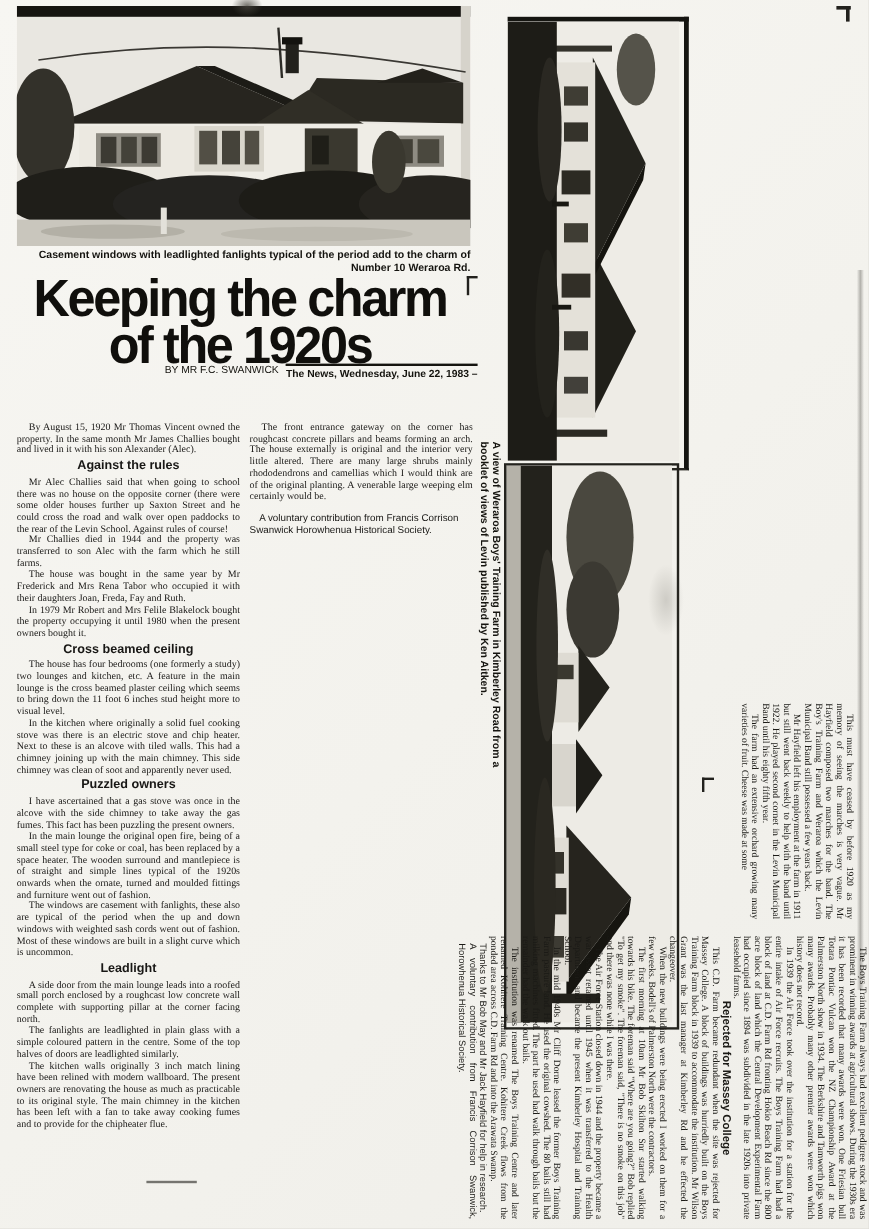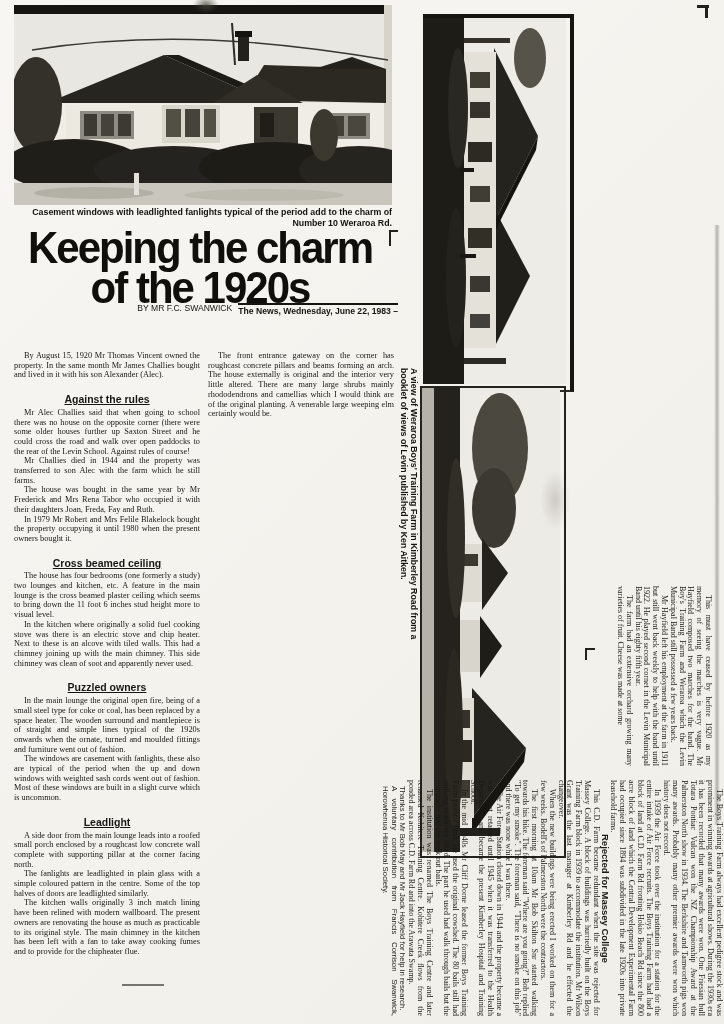--- a/index.html
+++ b/index.html
@@ -15,22 +15,22 @@
   .headline{font-family:"Liberation Sans",sans-serif;font-weight:bold;
      font-size:42px;line-height:38px;letter-spacing:-2px;text-align:center;
      color:#100f0c;transform:scaleY(1.04);transform-origin:top;}
   .byline-row{display:flex;justify-content:flex-end;align-items:flex-start;gap:6px;
      font-family:"Liberation Sans",sans-serif;font-size:8.6px;color:#15140f;}
   .dateline{font-weight:bold;border-top:2px solid #15140f;padding-top:1px;}
   .lede{font-size:13.6px;line-height:15.5px;font-weight:bold;text-align:justify;
      color:#100f0c;}
   .col{font-size:8.3px;line-height:9.7px;text-align:justify;overflow:hidden;}
   .col p.para{margin:0;text-indent:10px;}
-  .col p.shead{margin:15px 0 3px 0;text-align:center;font-family:"Liberation Sans",sans-serif;
-     font-weight:bold;font-size:10.5px;text-decoration:underline;}
+  .col p.shead{margin:4px 0 3px 0;text-align:center;font-family:"Liberation Sans",sans-serif;
+     font-weight:bold;font-size:10.5px;}
   .col p.credit{margin:8px 0 0 0;font-family:"Liberation Sans",sans-serif;
      font-size:8.2px;line-height:10px;text-indent:8px;text-align:left;}
   
   .rot{writing-mode:vertical-rl;overflow:hidden;text-align:justify;
        font-size:8px;line-height:8.8px;color:#1b1a16;}
   .rot p.para{margin:0;text-indent:9px;}
   .rot p.shead{margin:4px 0;text-align:center;font-family:"Liberation Sans",sans-serif;
        font-weight:bold;font-size:9.5px;}
   .rot p.credit{margin:6px 0 0 0;font-family:"Liberation Sans",sans-serif;font-size:7.8px;}
   .rot-caption{writing-mode:vertical-rl;overflow:hidden;
@@ -113,29 +113,31 @@
       <p class="para">By August 15, 1920 Mr Thomas Vincent owned the property. In the same month Mr James Challies bought and lived in it with his son Alexander (Alec).</p>
       <p class="shead">Against the rules</p>
       <p class="para">Mr Alec Challies said that when going to school there was no house on the opposite corner (there were some older houses further up Saxton Street and he could cross the road and walk over open paddocks to the rear of the Levin School. Against rules of course!</p>
       <p class="para">Mr Challies died in 1944 and the property was transferred to son Alec with the farm which he still farms.</p>
       <p class="para">The house was bought in the same year by Mr Frederick and Mrs Rena Tabor who occupied it with their daughters Joan, Freda, Fay and Ruth.</p>
       <p class="para">In 1979 Mr Robert and Mrs Felile Blakelock bought the property occupying it until 1980 when the present owners bought it.</p>
       <p class="shead">Cross beamed ceiling</p>
       <p class="para">The house has four bedrooms (one formerly a study) two lounges and kitchen, etc. A feature in the main lounge is the cross beamed plaster ceiling which seems to bring down the 11 foot 6 inches stud height more to visual level.</p>
       <p class="para">In the kitchen where originally a solid fuel cooking stove was there is an electric stove and chip heater. Next to these is an alcove with tiled walls. This had a chimney joining up with the main chimney. This side chimney was clean of soot and apparently never used.</p>
       <p class="shead">Puzzled owners</p>
+      <p class="para">I have ascertained that a gas stove was once in the alcove with the side chimney to take away the gas fumes. This fact has been puzzling the present owners.</p>
       <p class="para">In the main lounge the original open fire, being of a small steel type for coke or coal, has been replaced by a space heater. The wooden surround and mantlepiece is of straight and simple lines typical of the 1920s onwards when the ornate, turned and moulded fittings and furniture went out of fashion.</p>
       <p class="para">The windows are casement with fanlights, these also are typical of the period when the up and down windows with weighted sash cords went out of fashion. Most of these windows are built in a slight curve which is uncommon.</p>
       <p class="shead">Leadlight</p>
       <p class="para">A side door from the main lounge leads into a roofed small porch enclosed by a roughcast low concrete wall complete with supporting pillar at the corner facing north.</p>
       <p class="para">The fanlights are leadlighted in plain glass with a simple coloured pattern in the centre. Some of the top halves of doors are leadlighted similarly.</p>
       <p class="para">The kitchen walls originally 3 inch match lining have been relined with modern wallboard. The present owners are renovating the house as much as practicable to its original style. The main chimney in the kitchen has been left with a fan to take away cooking fumes and to provide for the chipheater flue.</p>
     </div>
   <div class="abs col" style="left:208px;top:351px;width:186px;height:130px;">
       <p class="para">The front entrance gateway on the corner has roughcast concrete pillars and beams forming an arch. The house externally is original and the interior very little altered. There are many large shrubs mainly rhododendrons and camellias which I would think are of the original planting. A venerable large weeping elm certainly would be.</p>
+      <p class="credit">A voluntary contribution from Francis Corrison Swanwick Horowhenua Historical Society.</p>
     </div>
 
   <div class="abs" style="left:423px;top:14px;width:147px;height:372px;border-top:4px solid #151511;border-right:4px solid #151511;border-bottom:2px solid #2a2924;">
     <svg width="143" height="366" viewBox="0 0 143 366">
       <rect width="143" height="366" fill="#eceae4"></rect>
       <g transform="rotate(90) translate(0 -143)">
 
         <rect width="366" height="143" fill="#eeece6"></rect>
         <polygon points="30,72 118,28 205,72" fill="#24231d"></polygon>
         <polygon points="190,72 258,36 330,72" fill="#201f19"></polygon>

